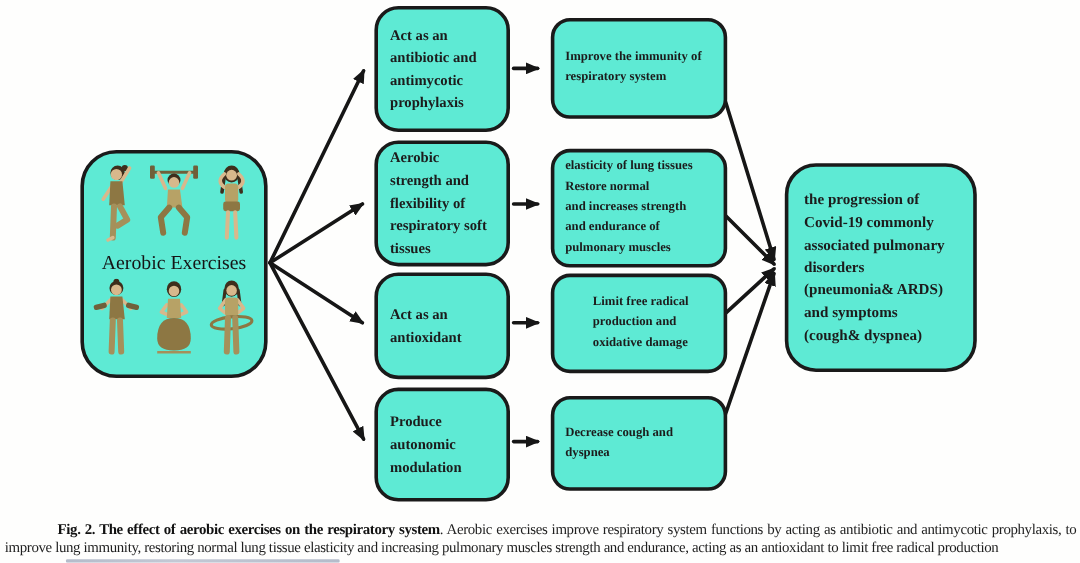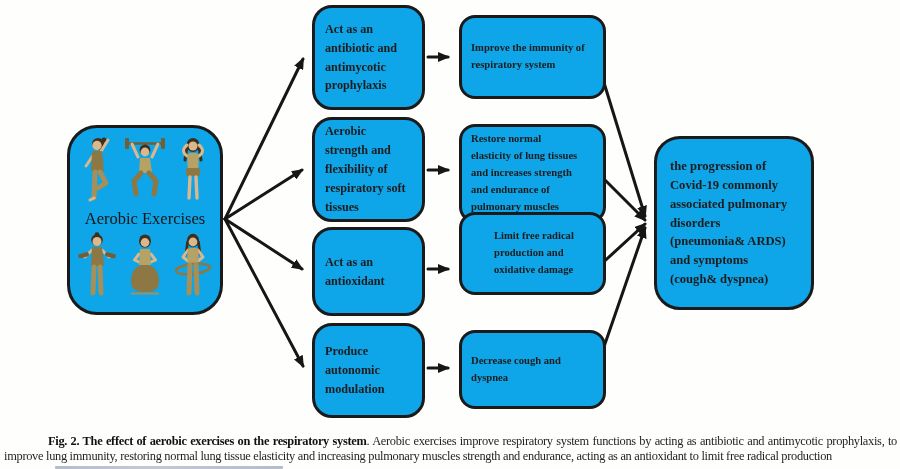--- a/index.html
+++ b/index.html
@@ -1,21 +1,21 @@
 <!DOCTYPE html>
 <html><head>
 <meta charset="utf-8">
 <style>
   html,body{margin:0;padding:0;}
   body{width:900px;height:469px;overflow:hidden;background:#ffffff;
        font-family:"Liberation Serif", serif;}
   .stage{position:relative;width:900px;height:469px;background:#fefefd;}
 
   
-  .node{position:absolute;background:#0ea5e9;border:3px solid #1a1a1a;
+  .node{position:absolute;background:#5eead4;border:3px solid #1a1a1a;
         box-sizing:border-box;display:flex;flex-direction:column;
         justify-content:center;z-index:2;}
   .node .tline{white-space:nowrap;font-weight:bold;color:#1c1c1c;}
 
   .box-source{left:67px;top:125px;width:156px;height:190px;border-radius:30px;
               align-items:center;justify-content:space-between;padding:8px 4px;}
   .fig-row{display:flex;justify-content:center;align-items:flex-end;gap:2px;}
   .fig-row svg{display:block;}
   .source-title{font-weight:normal;font-size:16.5px;color:#151515;line-height:1;
                 margin:1px 0 2px 0;white-space:nowrap;}
@@ -24,21 +24,21 @@
   .mech .tline{font-size:12.2px;line-height:1.55;}
   .box-m0{top:5px;height:105px;}
   .box-m1{top:117px;height:105px;}
   .box-m2{top:227px;height:89px;}
   .box-m3{top:323px;height:95px;}
 
   .eff{left:459px;width:147px;border-radius:16px;padding:0 9px;}
   .eff .tline{font-size:10.6px;line-height:1.6;}
   .box-e0{top:15px;height:84px;}
   .box-e1{top:124px;height:99px;}
-  .box-e2{top:212px;height:83px;padding-left:32px;}
+  .box-e2{top:228px;height:83px;padding-left:32px;}
   .box-e3{top:330px;height:79px;}
 
   .box-out{left:654px;top:136px;width:160px;height:174px;border-radius:26px;
            padding:0 13px;}
   .box-out .tline{font-size:12.6px;line-height:1.5;}
 
   
   .arrows{position:absolute;left:0;top:0;width:900px;height:430px;z-index:1;}
 
   
@@ -184,22 +184,22 @@
   </div>
 
   <div class="node eff box-e0">
     <div class="tline-wrap">
         <div class="tline">Improve the immunity of</div>
         <div class="tline">respiratory system</div>
       </div>
   </div>
   <div class="node eff box-e1">
     <div class="tline-wrap">
+        <div class="tline">elasticity of lung tissues</div>
         <div class="tline">Restore normal</div>
-        <div class="tline">elasticity of lung tissues</div>
         <div class="tline">and increases strength</div>
         <div class="tline">and endurance of</div>
         <div class="tline">pulmonary muscles</div>
       </div>
   </div>
   <div class="node eff box-e2">
     <div class="tline-wrap">
         <div class="tline">Limit free radical</div>
         <div class="tline">production and</div>
         <div class="tline">oxidative damage</div>

